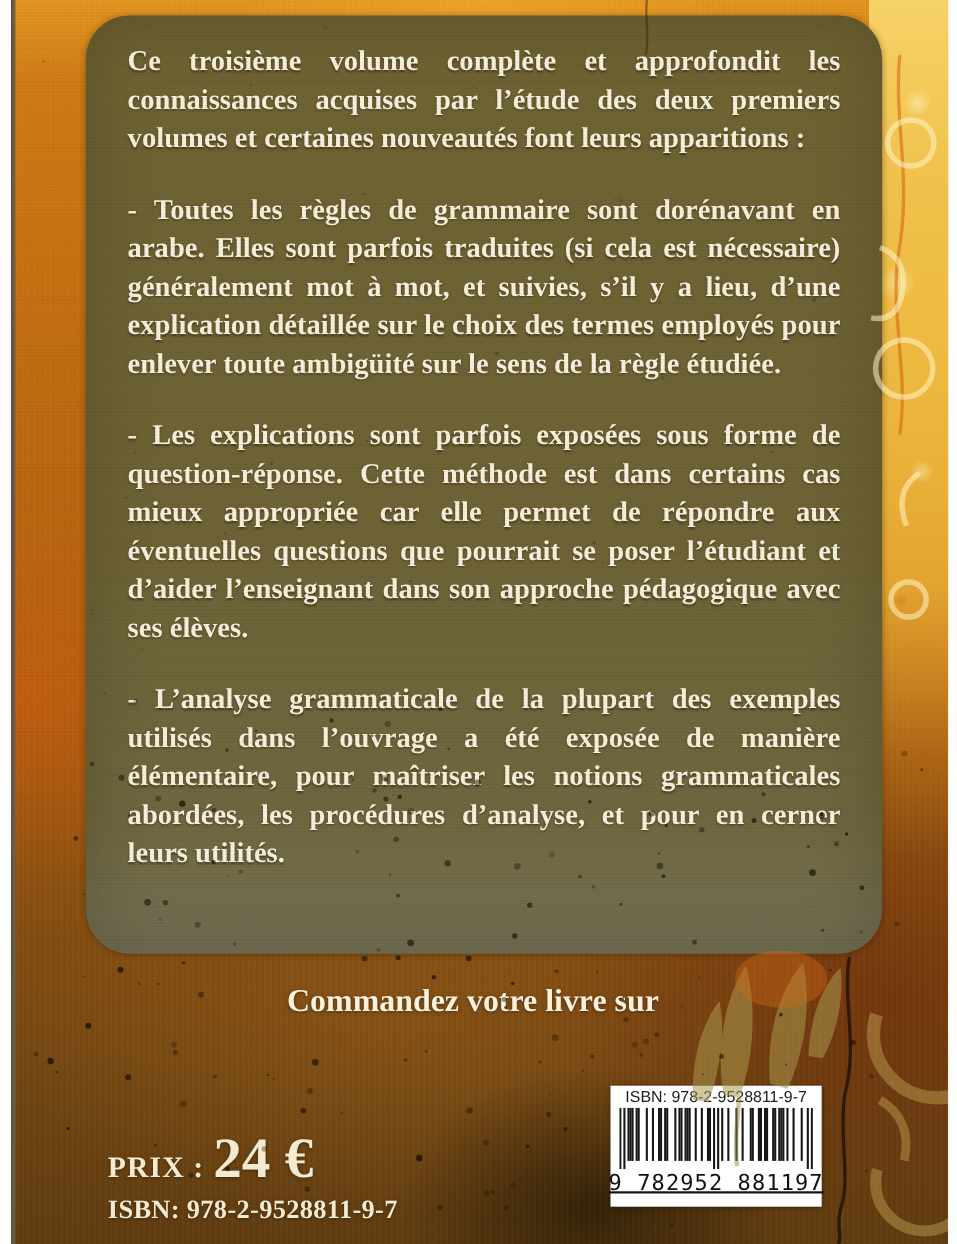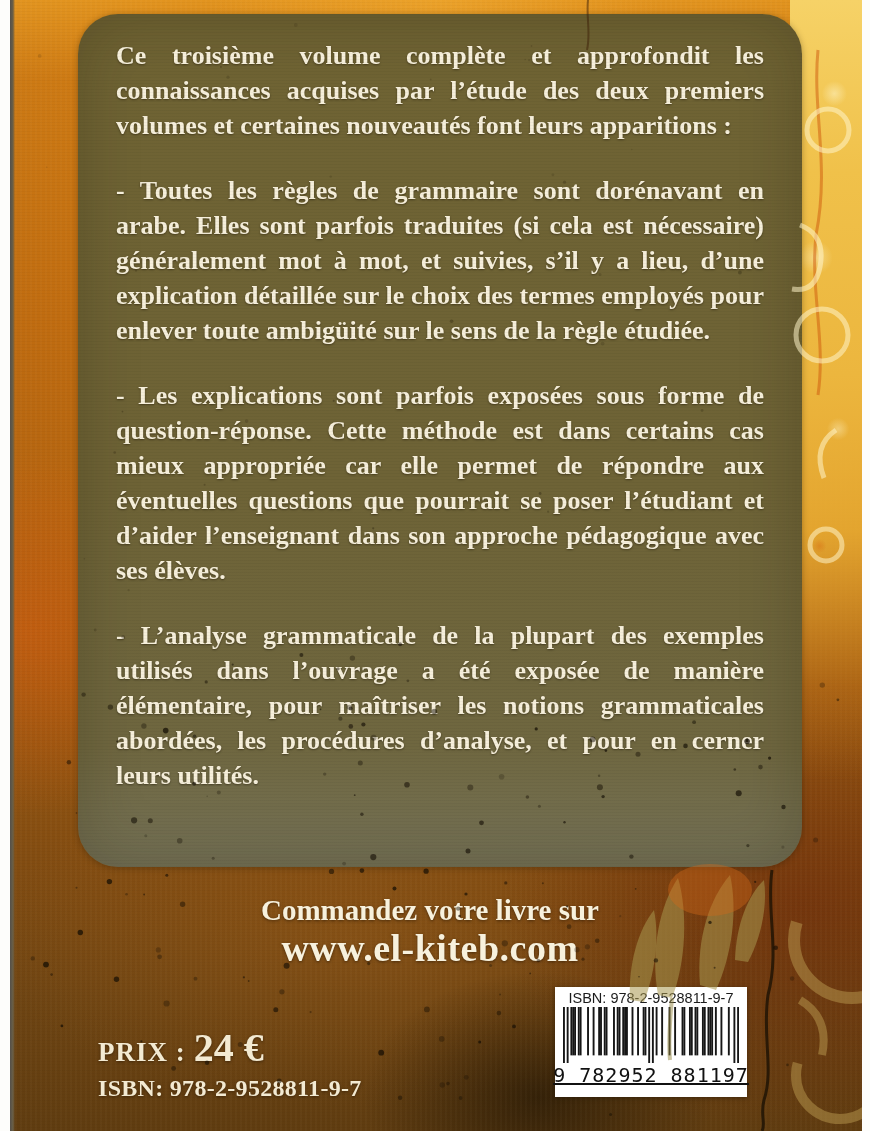--- a/index.html
+++ b/index.html
@@ -49,21 +49,21 @@
   
   .order{position:absolute;left:58px;top:894px;width:724px;text-align:center;color:#f7f1dd;
       text-shadow:0 1px 3px rgba(40,22,4,.6);}
   .order .l1{font-weight:600;font-size:29px;line-height:33px;}
   .order .url{font-weight:700;font-size:38px;line-height:42px;letter-spacing:.5px;}
   
   .priceblock{position:absolute;left:88px;top:1024px;color:#f3ead2;
       text-shadow:0 1px 3px rgba(35,20,4,.6);}
   .priceline{display:flex;align-items:baseline;gap:8px;}
   .priceline .lbl{font-weight:700;font-size:27px;letter-spacing:1px;}
-  .priceline .val{font-weight:700;font-size:40px;}
+  .priceline .val{font-weight:700;font-size:52px;}
   .isbnline{font-weight:700;font-size:24px;margin-top:4px;letter-spacing:.3px;}
   
   .barcode{position:absolute;left:545px;top:987px;width:192px;height:110px;background:#fff;
       box-sizing:border-box;padding:3px 6px 2px;display:flex;flex-direction:column;align-items:center;
       box-shadow:0 1px 4px rgba(30,18,4,.5);}
   .barcode .bi{font-family:"Liberation Sans", sans-serif;font-size:14.5px;color:#1c1c1c;white-space:nowrap;}
   .barcode svg{display:block;width:176px;height:56px;margin-top:1px;}
   .barcode .num{font-family:"DejaVu Sans Mono", monospace;font-size:20px;color:#111;
       letter-spacing:1px;white-space:nowrap;margin-top:0px;text-decoration:underline;}
   .decor{position:absolute;inset:0;width:100%;height:100%;pointer-events:none;z-index:3;}
@@ -83,21 +83,20 @@
 
     <div class="panel">
       <p>Ce troisième volume complète et approfondit les connaissances acquises par l’étude des deux premiers volumes et certaines nouveautés font leurs apparitions :</p>
       <p>-  Toutes les règles de grammaire sont dorénavant en arabe. Elles sont parfois traduites (si cela est nécessaire) généralement mot à mot, et suivies, s’il y a lieu, d’une explication détaillée sur le choix des termes employés pour enlever toute ambigüité sur le sens de la règle étudiée.</p>
       <p>- Les explications sont parfois exposées sous forme de question-réponse. Cette méthode est dans certains cas mieux appropriée car elle permet de répondre aux éventuelles questions que pourrait se poser l’étudiant et d’aider l’enseignant dans son approche pédagogique avec ses élèves.</p>
       <p>- L’analyse grammaticale de la plupart des exemples utilisés dans l’ouvrage a été exposée de manière élémentaire, pour maîtriser les notions grammaticales abordées, les procédures d’analyse, et pour en cerner leurs utilités.</p>
     </div>
 
     <div class="order">
       <div class="l1">Commandez votre livre sur</div>
-      <div class="url">www.el-kiteb.com</div>
     </div>
 
     <div class="priceblock">
       <div class="priceline">
         <span class="lbl">PRIX :</span>
         <span class="val">24 €</span>
       </div>
       <div class="isbnline">ISBN: 978-2-9528811-9-7</div>
     </div>
 

